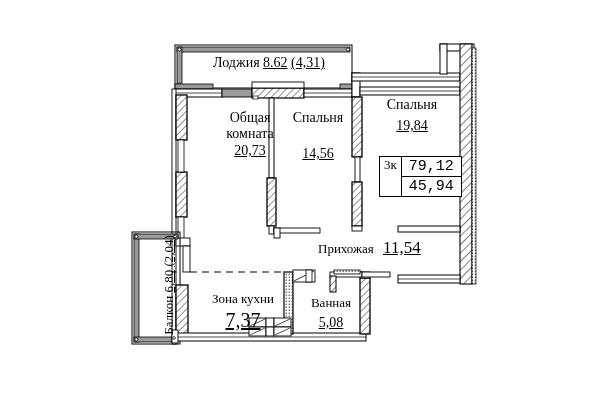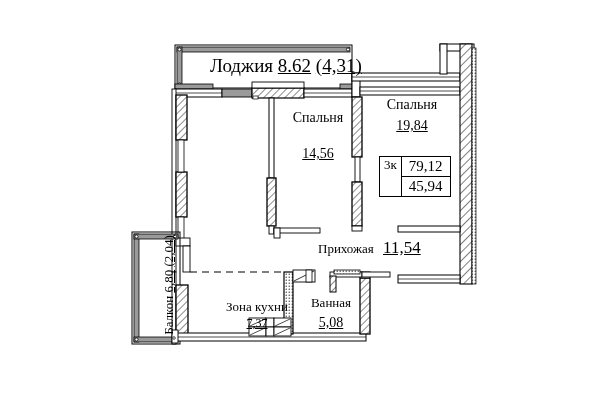--- a/index.html
+++ b/index.html
@@ -35,21 +35,21 @@
     align-items:flex-start;
     font-family:"Liberation Serif", serif;
   }
   .tbl .k{
     display:flex;align-items:center;justify-content:center;
     padding:0 4px;
     font-size:13px;
   }
   .tbl .vals{
     border-left:1px solid #000;
-    display:flex;flex-direction:column;
+    display:flex;flex-direction:column;font-family:Liberation Mono, monospace;
   }
   .tbl .vals div{
     padding:1px 7px;
     font-size:15px;
     text-align:center;
   }
   .tbl .vals div:first-child{border-bottom:1px solid #000;}
 </style>
 </head>
 <body>
@@ -236,45 +236,50 @@
         <rect x="274" y="228" width="0" height="0" fill="none"></rect>
       </g>
 
       <g>
         <rect x="253" y="96" width="5" height="3" fill="#fff" stroke="#000" stroke-width="0.7"></rect>
       </g>
 
     </g>
   </svg>
 
-  <div class="lbl" style="left:210px;top:55px;width:140px;font-size:19px;">
+  <div class="lbl" style="left:199px;top:55px;width:140px;font-size:14px;">
     <span>Лоджия</span>
     <span class="u">8.62</span>
     <span class="u">(4,31)</span>
   </div>
 
+  <div class="lbl" style="left:190px;top:110px;width:120px;font-size:14px;">
+    <div>Общая</div>
+    <div>комната</div>
+    <div class="u" style="display:inline-block;margin-top:1px;">20,73</div>
+  </div>
 
   <div class="lbl" style="left:268px;top:110px;width:100px;font-size:14px;">
     <div>Спальня</div>
     <div class="u" style="display:inline-block;margin-top:20px;">14,56</div>
   </div>
 
   <div class="lbl" style="left:362px;top:97px;width:100px;font-size:14px;">
     <div>Спальня</div>
     <div class="u" style="display:inline-block;margin-top:5px;">19,84</div>
   </div>
 
   <div class="lbl" style="left:318px;top:238px;width:150px;font-size:13px;text-align:left;">
     <span>Прихожая</span>
     <span class="u" style="margin-left:6px;font-size:17px;">11,54</span>
   </div>
 
-  <div class="lbl" style="left:188px;top:300px;width:110px;font-size:13px;padding-left:14px;">
+  <div class="lbl" style="left:188px;top:292px;width:110px;font-size:13px;">
     <div>Зона кухни</div>
-    <div class="u" style="display:inline-block;margin-top:2px;font-size:12px;">7,37</div>
+    <div class="u" style="display:inline-block;margin-top:2px;font-size:20px;">7,37</div>
   </div>
 
   <div class="lbl" style="left:296px;top:296px;width:70px;font-size:13px;">
     <div>Ванная</div>
     <div class="u" style="display:inline-block;margin-top:4px;font-size:14px;">5,08</div>
   </div>
 
   <div class="lbl rot" style="left:162px;top:338px;width:106px;font-size:13px;">
     <span>Балкон</span>
     <span class="u">6,80</span>

